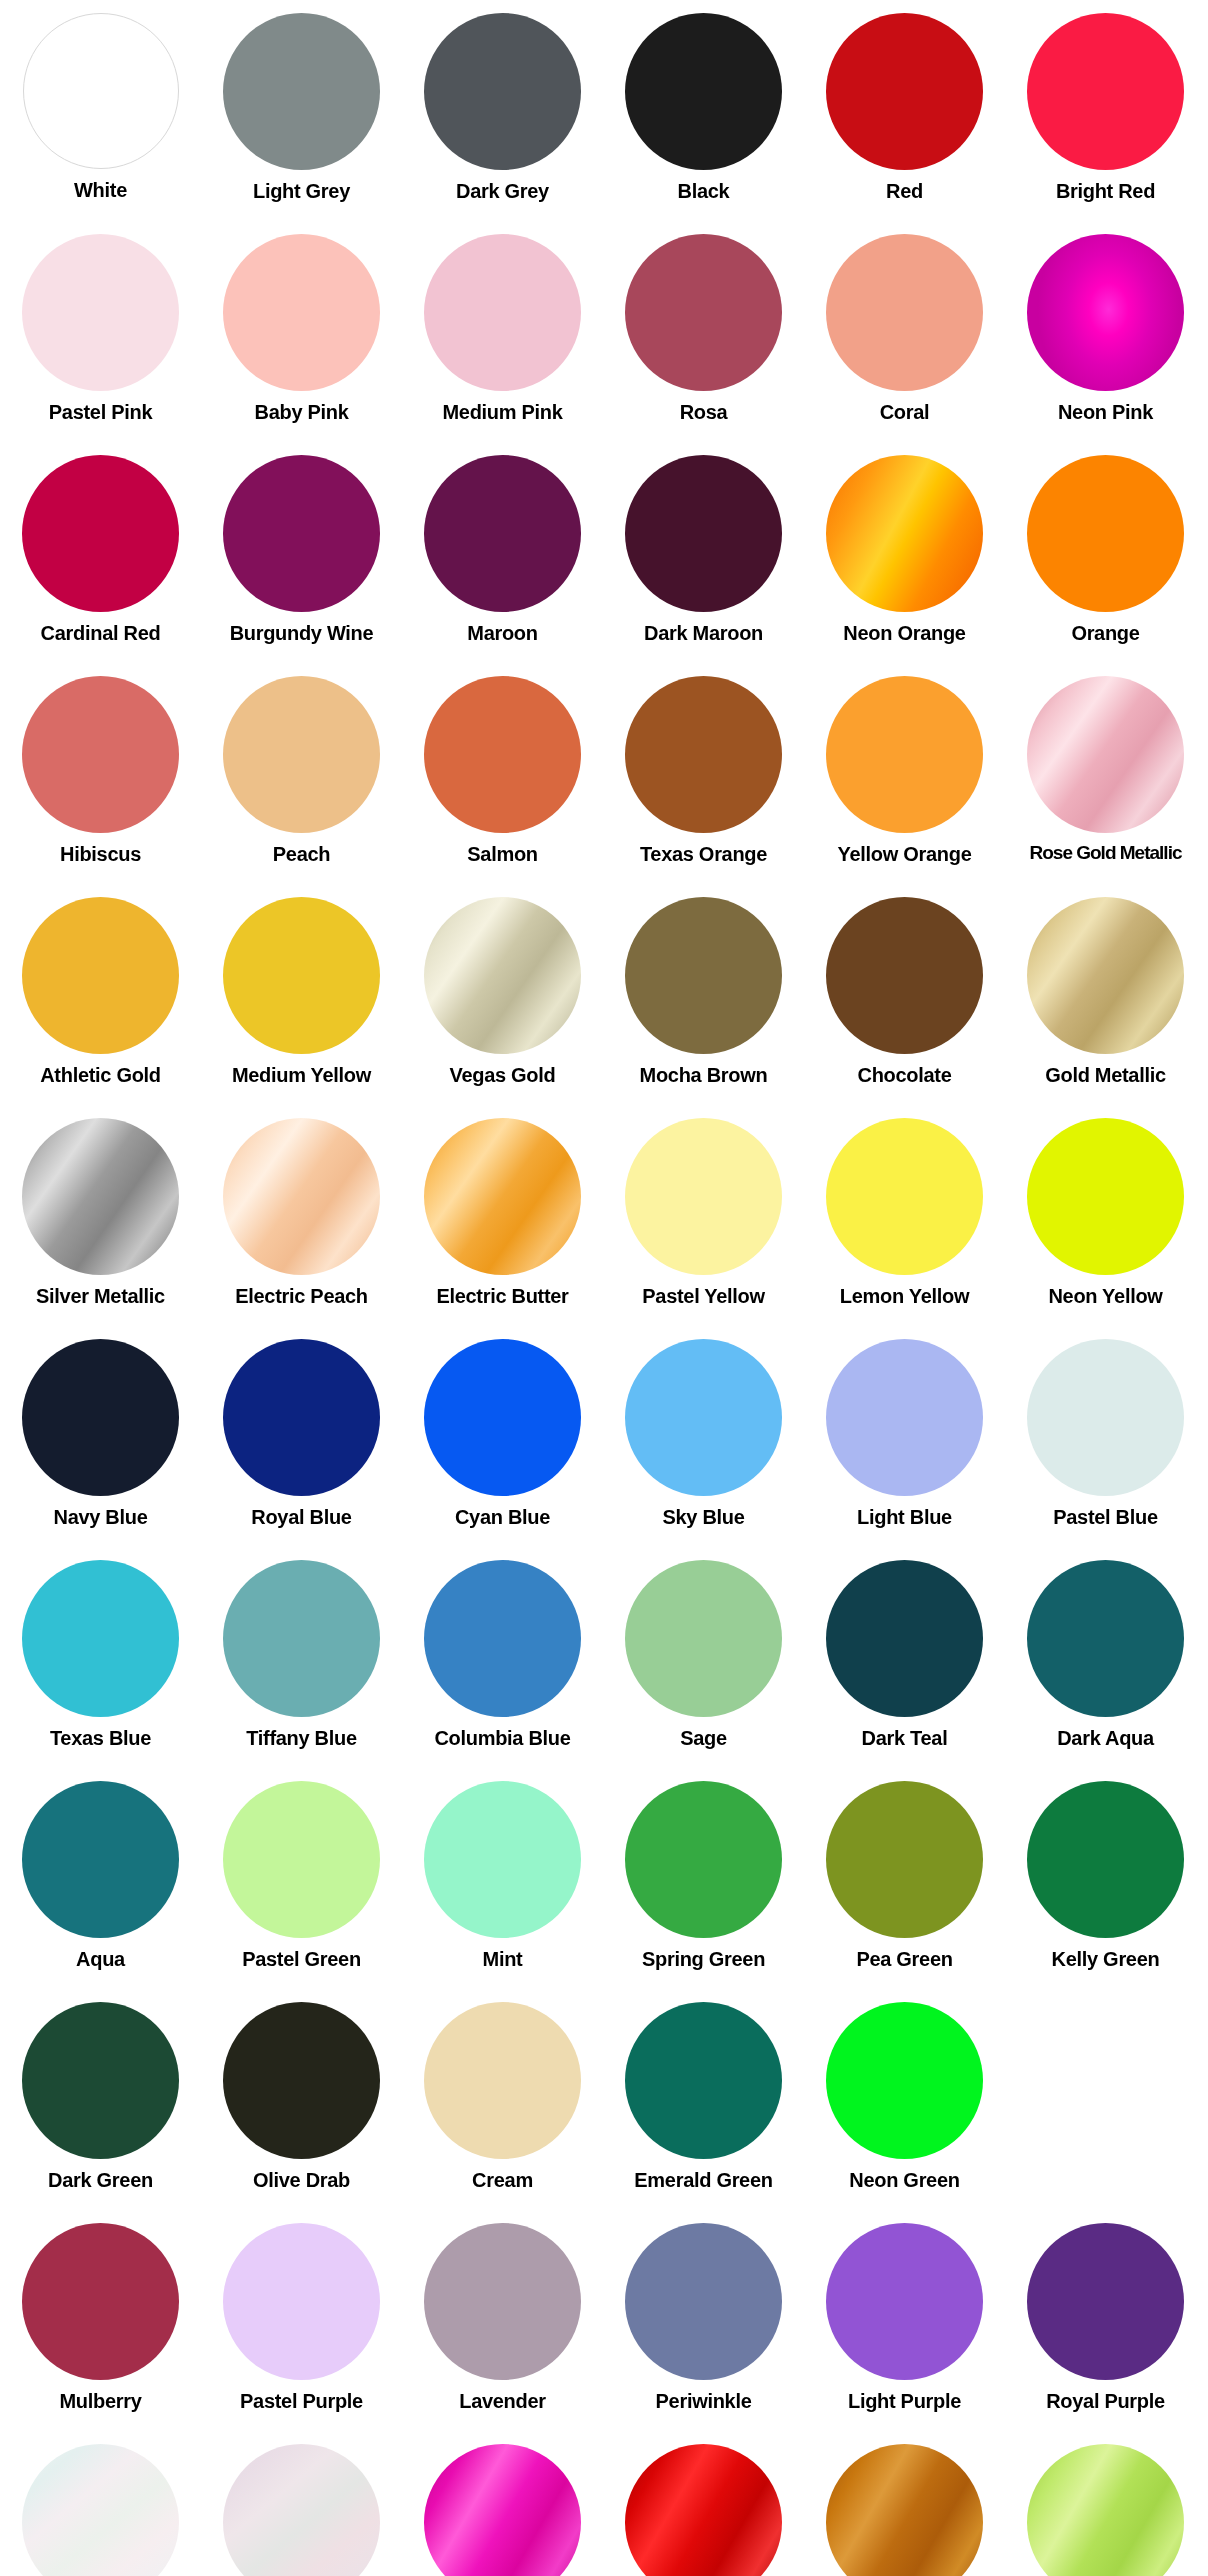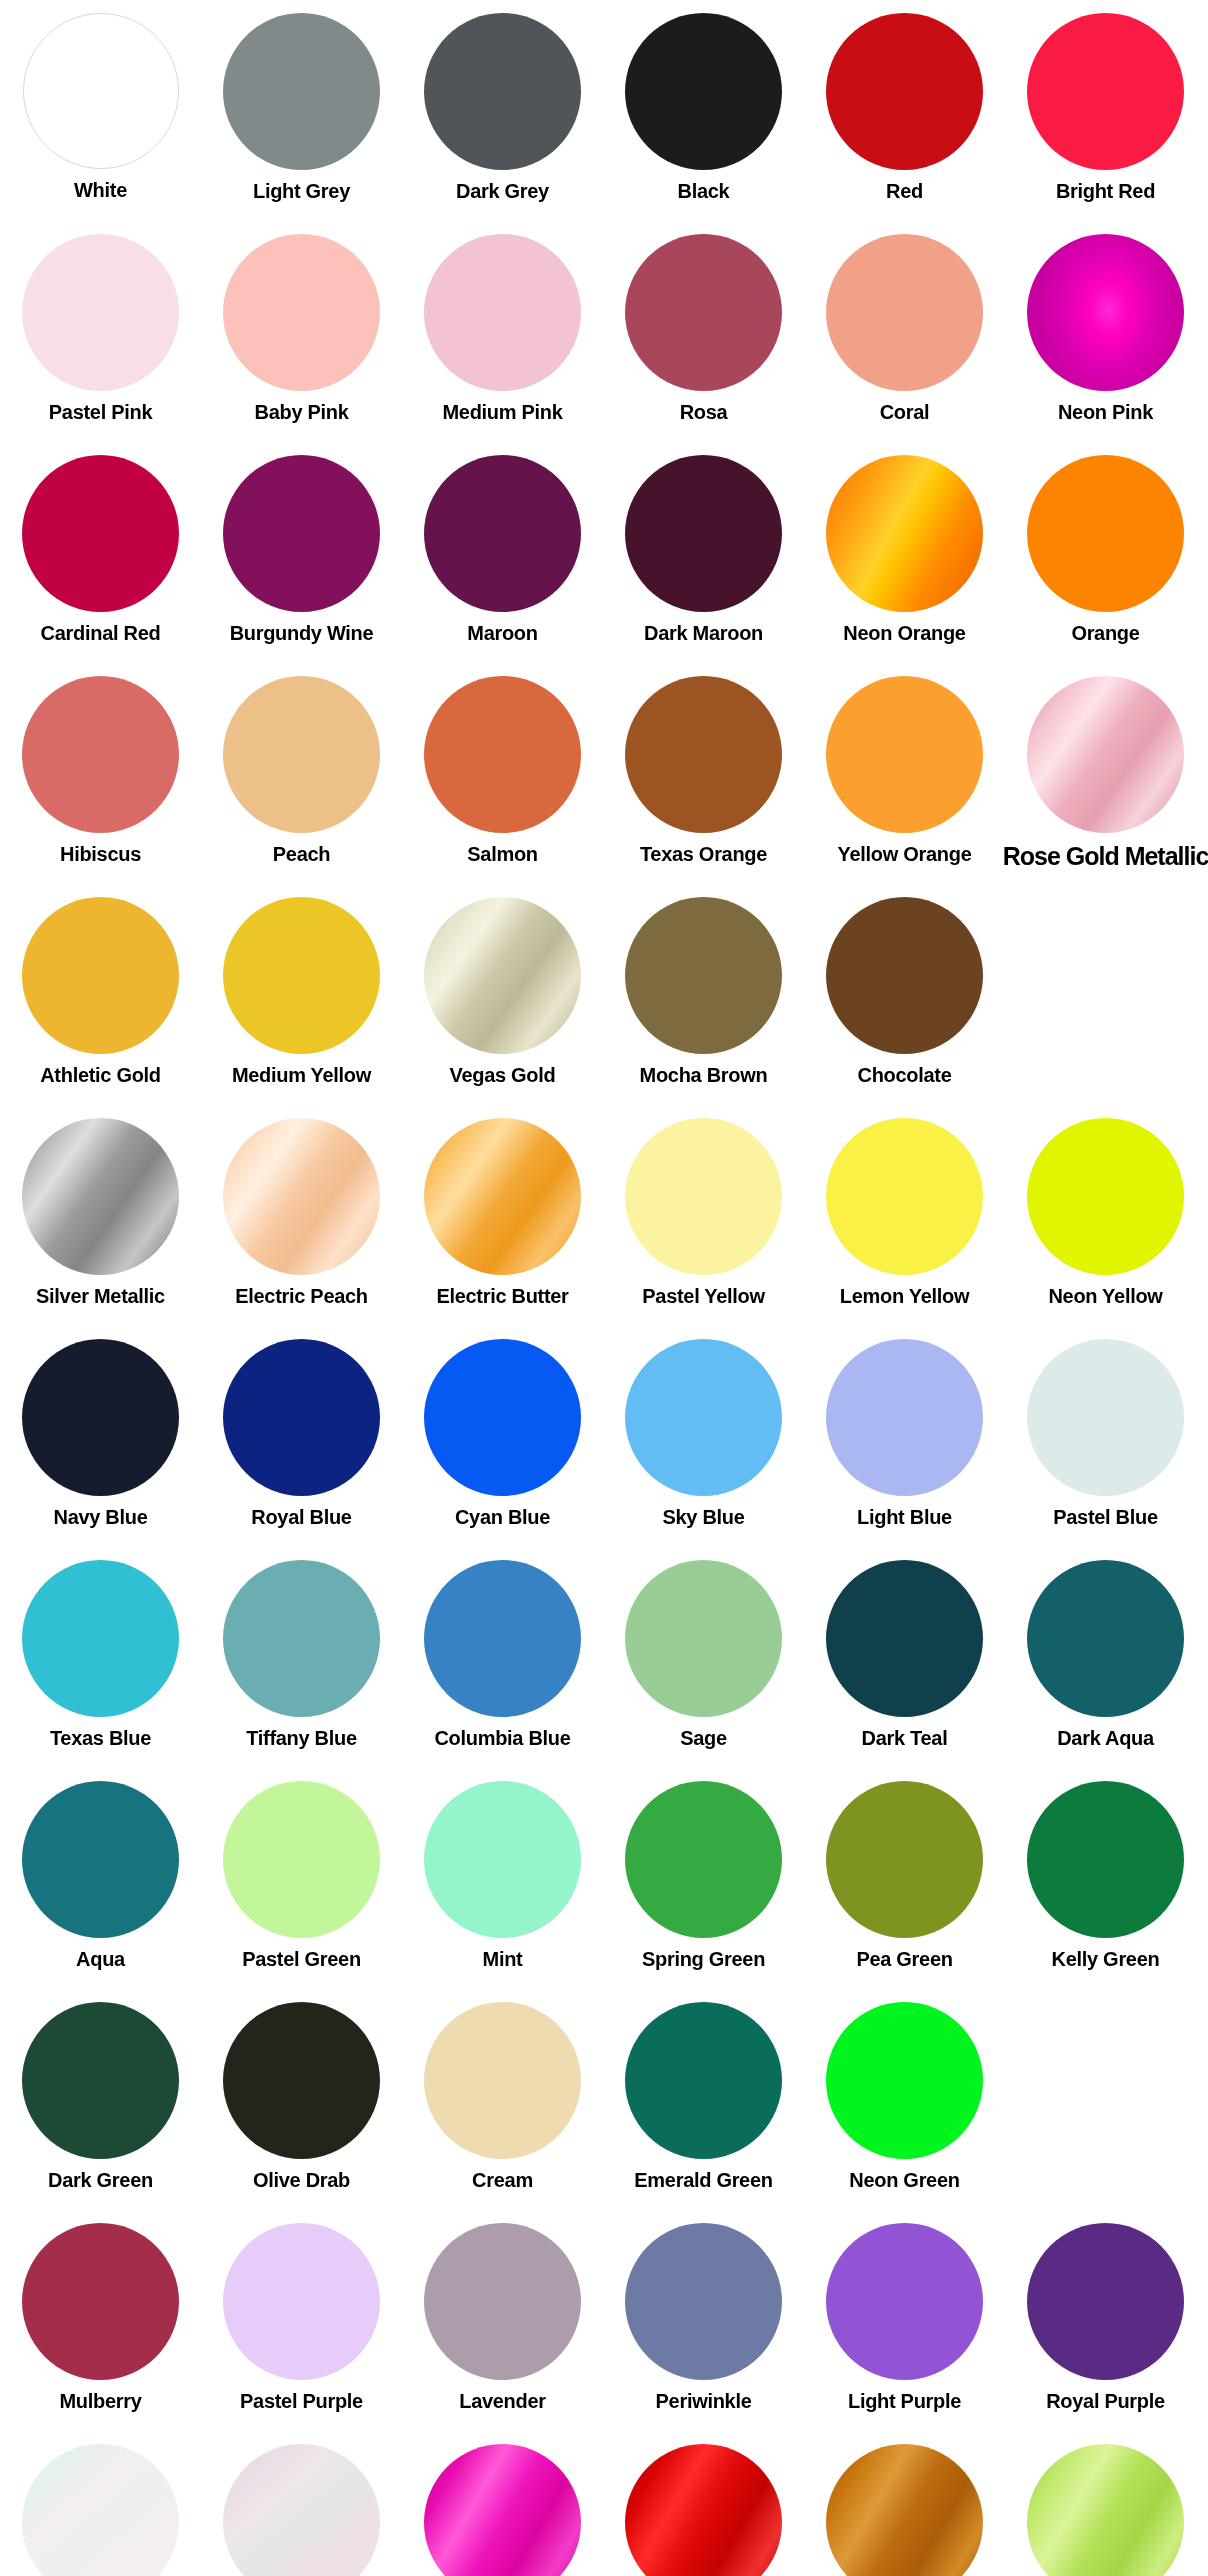--- a/index.html
+++ b/index.html
@@ -54,21 +54,21 @@
     margin-top: 10px;
     font-size: 20px;
     font-weight: bold;
     color: #000000;
     text-align: center;
     white-space: nowrap;
     letter-spacing: -0.3px;
     line-height: 1.1;
   }
   .swatch-label.nudge-down { margin-top: 10px; }
-  .swatch-label.tight { letter-spacing: -1px; font-size: 25px; }
+  .swatch-label.tight { letter-spacing: -1px; font-size: 19px; }
 </style>
 </head>
 <body>
 
 <div id="chart">
     <div class="swatch-row">
       <div class="swatch-cell">
         <div class="swatch-disc outlined" style="background: rgb(255, 255, 255);"></div>
         <div class="swatch-label">White</div>
       </div>
@@ -185,20 +185,24 @@
         <div class="swatch-label">Vegas Gold</div>
       </div>
       <div class="swatch-cell">
         <div class="swatch-disc" style="background: rgb(125, 107, 63);"></div>
         <div class="swatch-label">Mocha Brown</div>
       </div>
       <div class="swatch-cell">
         <div class="swatch-disc" style="background: rgb(107, 67, 32);"></div>
         <div class="swatch-label">Chocolate</div>
       </div>
+      <div class="swatch-cell">
+        <div class="swatch-disc" style="background-image: linear-gradient(125deg, rgb(180, 156, 94) 0%, rgb(221, 201, 141) 16%, rgb(239, 226, 180) 30%, rgb(201, 178, 121) 46%, rgb(187, 164, 103) 60%, rgb(227, 213, 160) 78%, rgb(171, 147, 83) 100%);"></div>
+        <div class="swatch-label">Gold Metallic</div>
+      </div>
     </div>
     <div class="swatch-row">
       <div class="swatch-cell">
         <div class="swatch-disc" style="background-image: linear-gradient(125deg, rgb(110, 110, 110) 0%, rgb(185, 185, 185) 16%, rgb(222, 222, 222) 28%, rgb(155, 155, 155) 45%, rgb(133, 133, 133) 60%, rgb(198, 198, 198) 78%, rgb(107, 107, 107) 100%);"></div>
         <div class="swatch-label">Silver Metallic</div>
       </div>
       <div class="swatch-cell">
         <div class="swatch-disc" style="background-image: linear-gradient(125deg, rgb(240, 183, 135) 0%, rgb(252, 220, 192) 16%, rgb(255, 240, 226) 30%, rgb(247, 199, 158) 48%, rgb(242, 188, 144) 62%, rgb(253, 226, 202) 78%, rgb(238, 180, 133) 100%);"></div>
         <div class="swatch-label">Electric Peach</div>
       </div>

